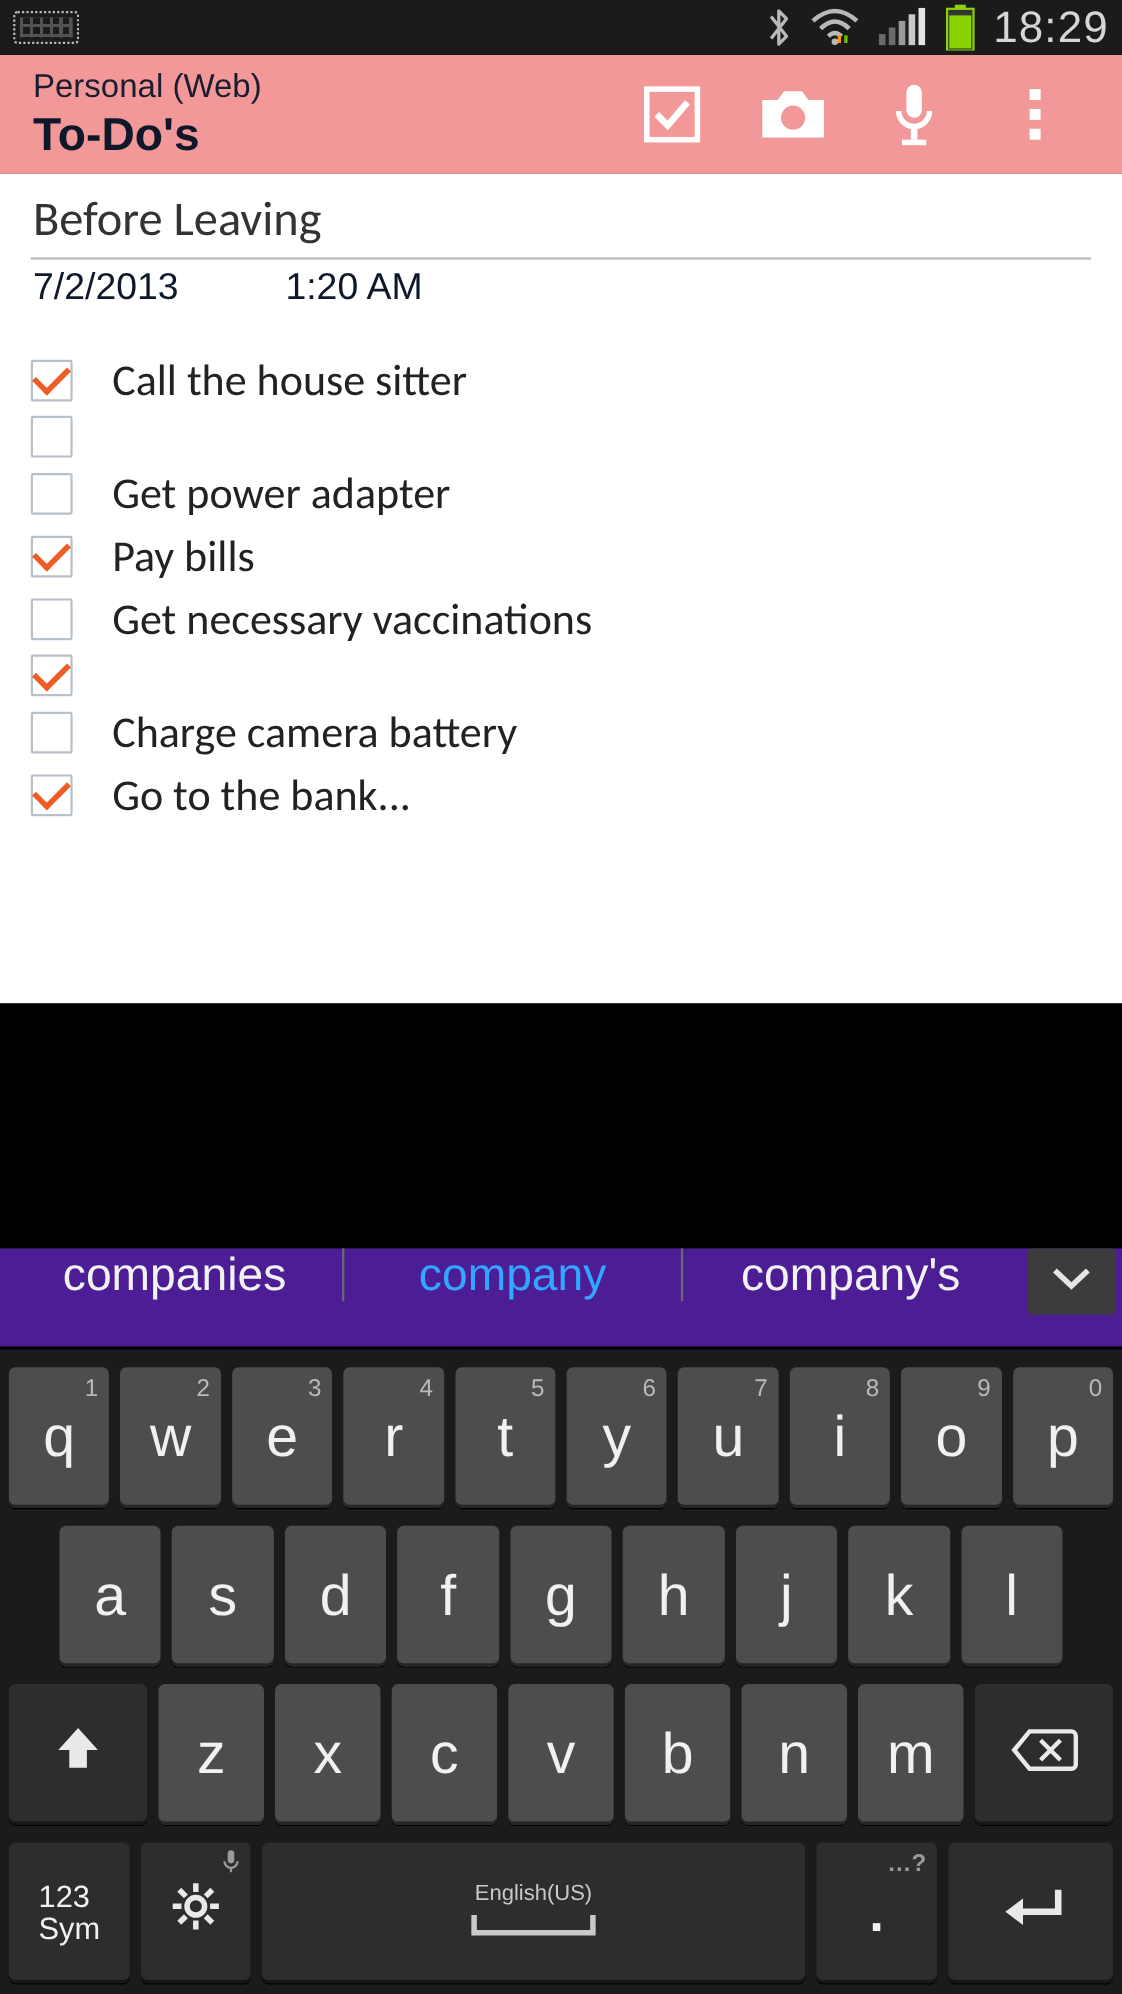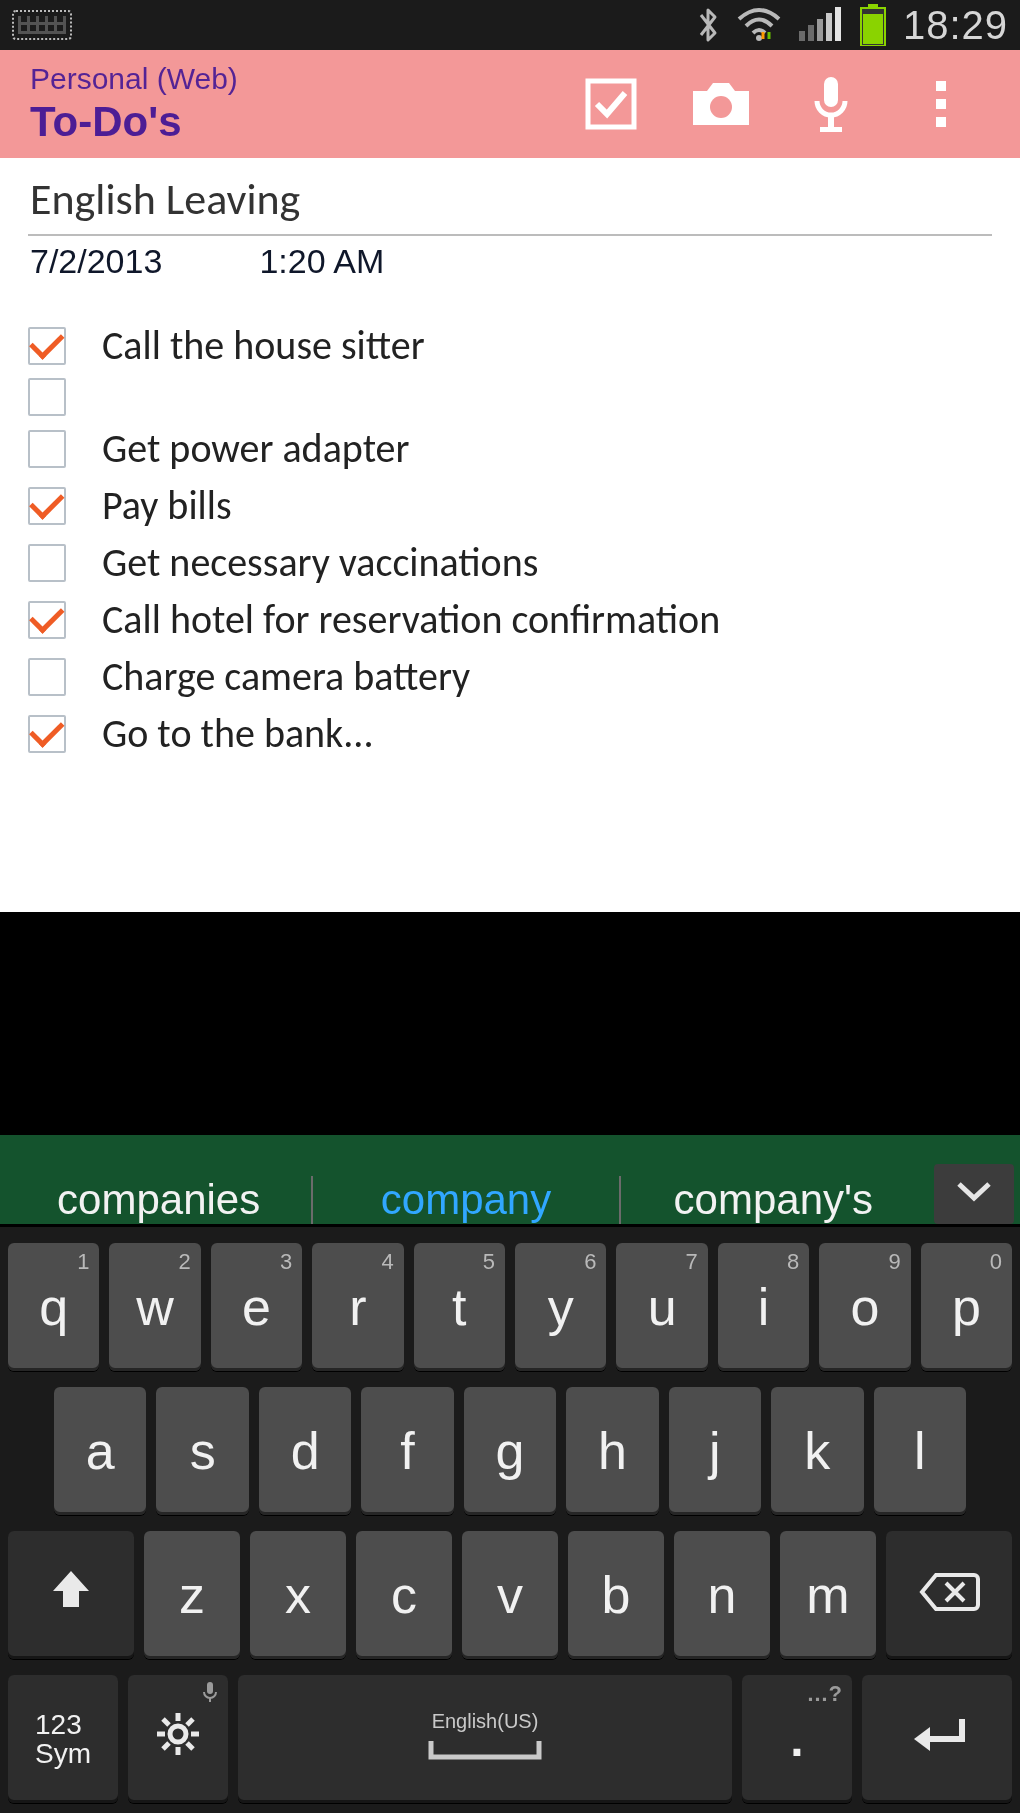--- a/index.html
+++ b/index.html
@@ -16,21 +16,21 @@
   .kbd-ind::before { content: ""; position: absolute; inset: 4px;
                      background:
                        repeating-linear-gradient(90deg,#bcbcbc 0 3px,transparent 3px 9px),
                        repeating-linear-gradient(0deg,#bcbcbc 0 3px,transparent 3px 9px);
                      opacity: .35; }
   .ic { display: inline-flex; }
   .ic svg { display: block; }
   .clock { font-size: 40px; letter-spacing: 1px; color: #d6d6d6; font-weight: 400; }
 
   
-  .actionbar { height: 108px; background: #f39898; color: #4c1d95; display: flex;
+  .actionbar { height: 108px; background: #f39898; color: #0f172a; display: flex;
                align-items: center; padding: 0 24px 0 30px; }
   .ab-titles { flex: 0 0 auto; }
   .ab-sub   { font-size: 30px; font-weight: 400; opacity: .95; }
   .ab-title { font-size: 42px; font-weight: 600; margin-top: 2px; }
   .ab-spacer { flex: 1; }
   .ab-btn { width: 110px; height: 108px; display: flex; align-items: center;
             justify-content: center; }
   .ab-btn svg { display: block; }
 
   
@@ -48,22 +48,22 @@
   .todo-box.checked::after {
       content: ""; width: 26px; height: 14px;
       border-left: 5px solid #ef5c25; border-bottom: 5px solid #ef5c25;
       transform: rotate(-45deg) translate(2px,-3px);
   }
   .todo-text { font-size: 40px; color: #222; font-family: "Segoe UI", Calibri, Arial, sans-serif; }
 
   
   .kbd { position: absolute; left: 0; right: 0; bottom: 0; background: #1b1b1b;
          padding-bottom: 10px; }
-  .suggest-bar { display: flex; align-items: flex-end; padding: 0 6px; height: 92px;
-                 background: #14532d; border-bottom: 3px solid #000; }
+  .suggest-bar { display: flex; align-items: flex-start; padding: 0 6px; height: 92px;
+                 background: #4c1d95; border-bottom: 3px solid #000; }
   .sugg { flex: 1; text-align: center; font-size: 42px; color: #f2f2f2 }
   .sugg.hl { color: #31a7ff; }
   .sugg-sep { width: 2px; height: 48px; background: #6b6b6b; }
   .sugg-toggle { width: 80px; height: 60px; margin-left: 8px;
                  background: #3c3c3c; display: flex; align-items: center;
                  justify-content: center; border-radius: 4px; }
   .row { display: flex; gap: 10px; padding: 16px 8px 0 8px; }
   .row.r2 { padding-left: 54px; padding-right: 54px; }
   .key { flex: 1; height: 128px; background: #4d4d4d; border-radius: 6px;
          position: relative; display: flex; align-items: center; justify-content: center;
@@ -161,21 +161,21 @@
       <svg width="14" height="50" viewBox="0 0 14 50">
           <rect x="2" y="2" width="10" height="10" fill="#fff"></rect>
           <rect x="2" y="20" width="10" height="10" fill="#fff"></rect>
           <rect x="2" y="38" width="10" height="10" fill="#fff"></rect>
         </svg>
     </span>
   </div>
 </div>
 
 <div class="note">
-  <div class="note-title">English Leaving</div>
+  <div class="note-title">Before Leaving</div>
   <div class="note-meta">
     <span class="date">7/2/2013</span>
     <span>1:20 AM</span>
   </div>
   <ul class="todo-list" id="todo-list">
       <li class="todo-item">
         <span class="todo-box checked"></span>
         <span class="todo-text">Call the house sitter</span>
       </li>
       <li class="todo-item">
@@ -188,21 +188,20 @@
       <li class="todo-item">
         <span class="todo-box checked"></span>
         <span class="todo-text">Pay bills</span>
       </li>
       <li class="todo-item">
         <span class="todo-box"></span>
         <span class="todo-text">Get necessary vaccinations</span>
       </li>
       <li class="todo-item">
         <span class="todo-box checked"></span>
-        <span class="todo-text">Call hotel for reservation confirmation</span>
       </li>
       <li class="todo-item">
         <span class="todo-box"></span>
         <span class="todo-text">Charge camera battery</span>
       </li>
       <li class="todo-item">
         <span class="todo-box checked"></span>
         <span class="todo-text">Go to the bank...</span>
       </li>
     </ul>

